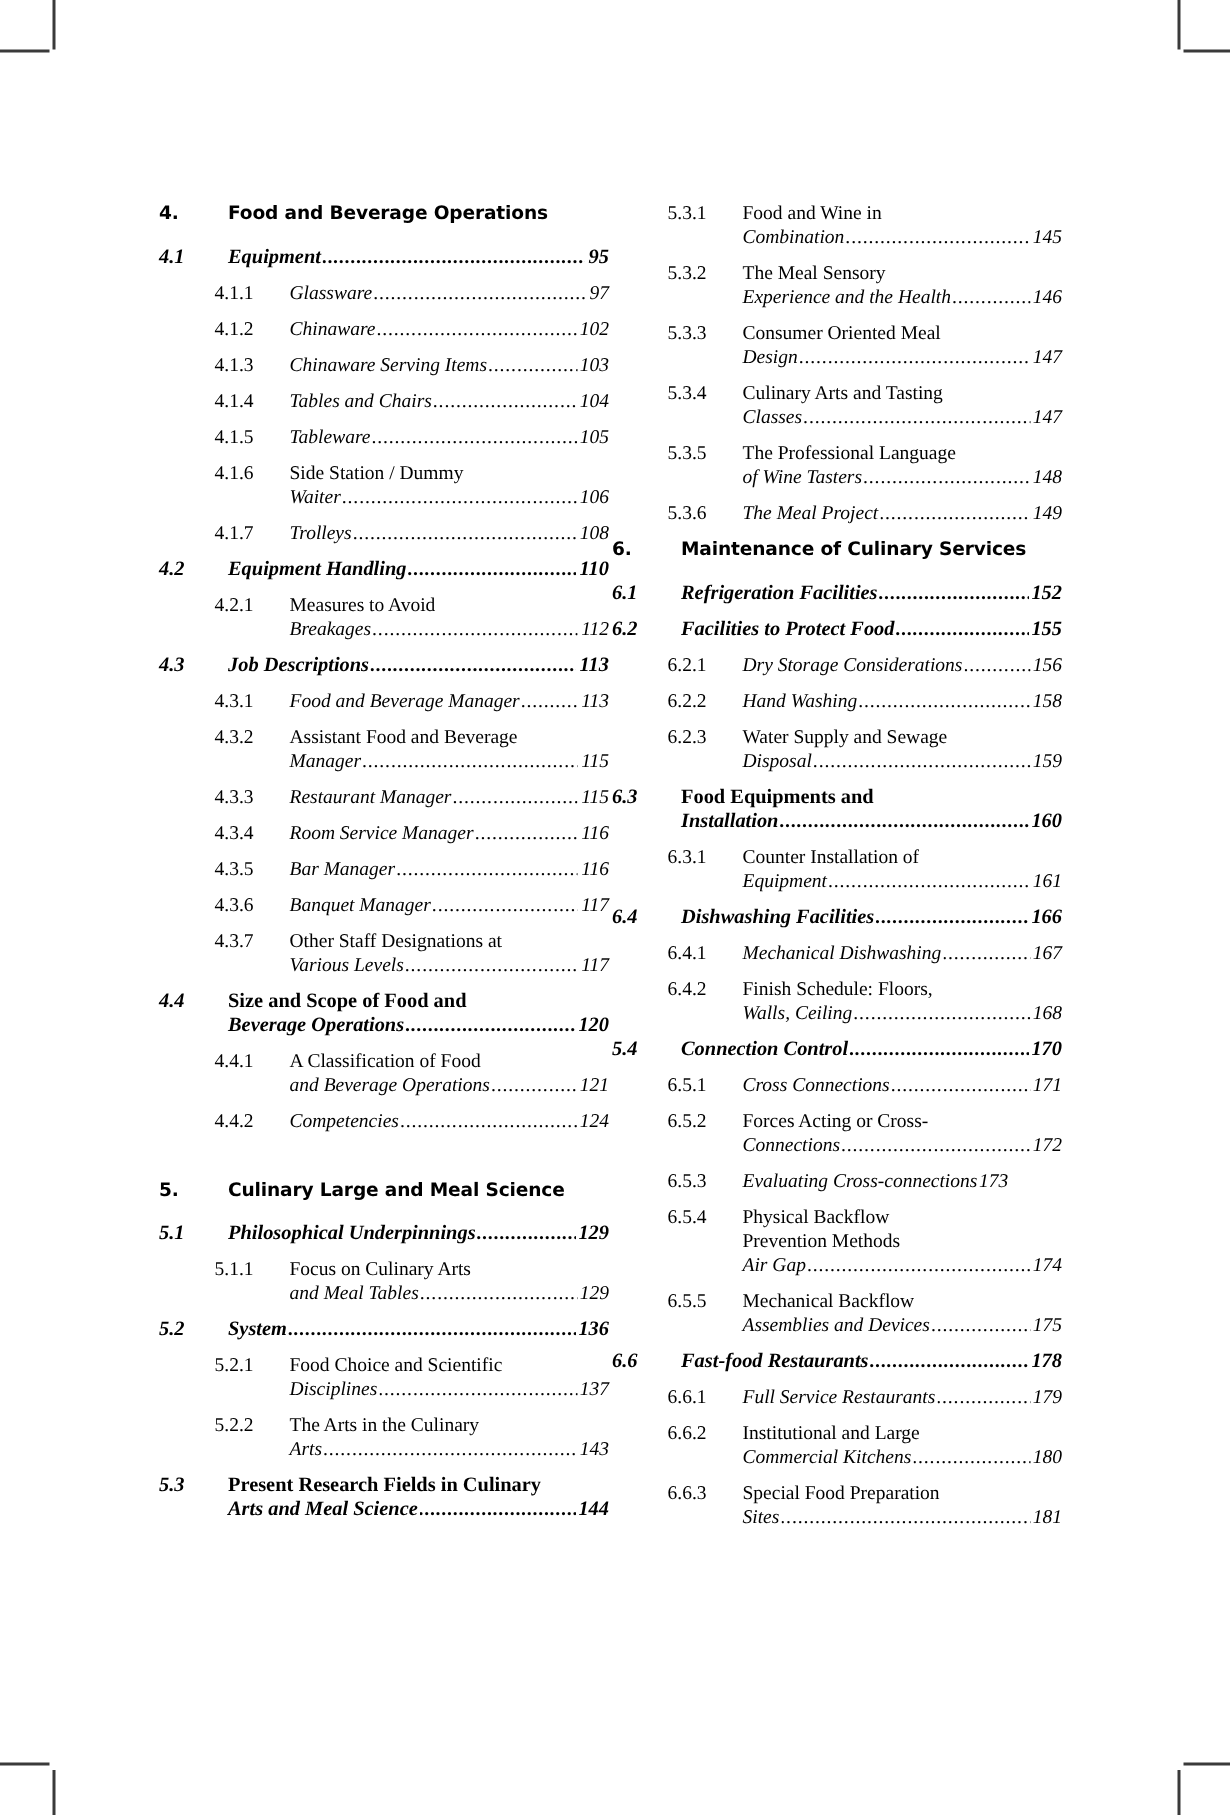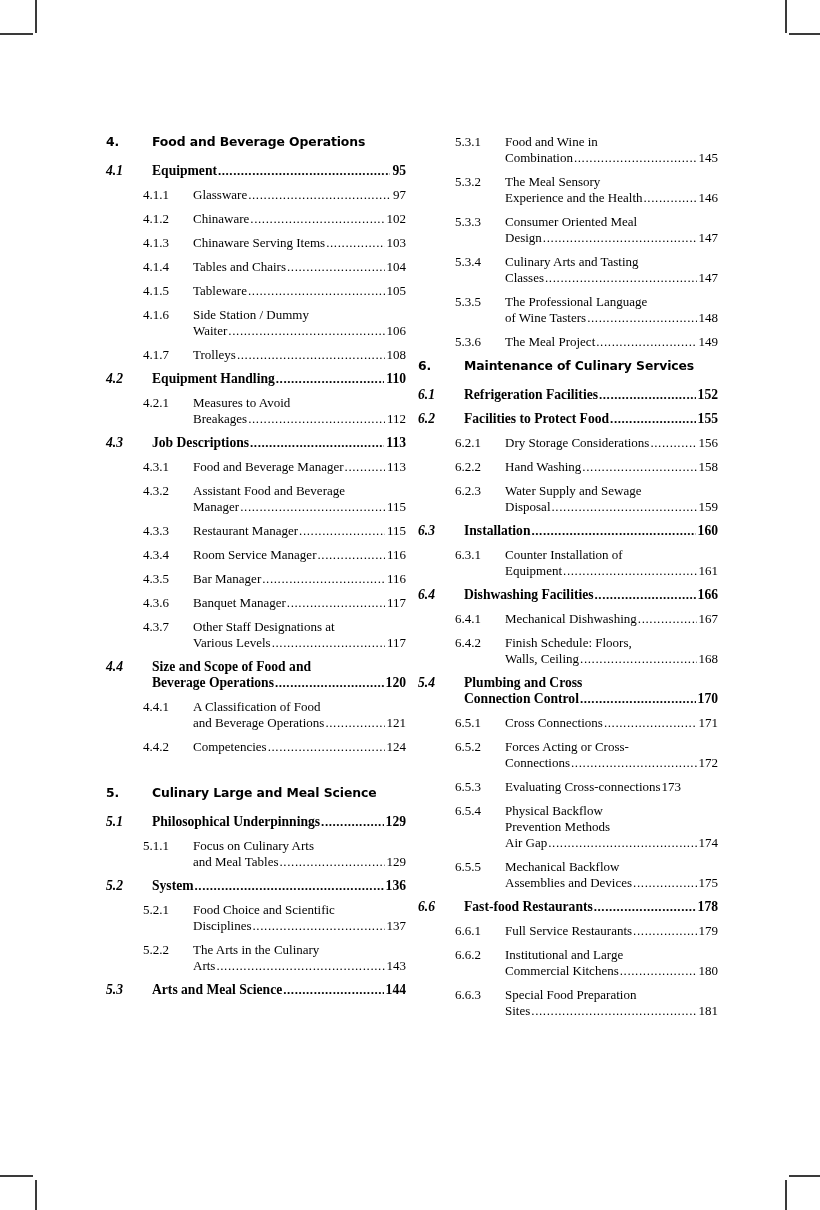--- a/index.html
+++ b/index.html
@@ -41,21 +41,21 @@
     position: absolute;
     left: 0; top: 134px;
     width: 820px;
   }
 
   .col {
     position: absolute;
     top: 0;
   }
   .col-left  { left: 106px; width: 300px; }
-  .col-right { left: 418px; width: 300px; }
+  .col-right { left: 408px; width: 300px; }
 
   
   .chapter {
     display: flex;
     align-items: baseline;
     font-family: "DejaVu Sans", sans-serif;
     font-weight: bold;
     font-size: 12.4px;
     letter-spacing: -0.1px;
     margin-bottom: 14px;
@@ -92,20 +92,21 @@
     margin-bottom: 8px;
     padding-left: 37px;
   }
   .lvl2 .num { width: 50px; flex: 0 0 50px; }
 
   
   .line {
     display: flex;
     align-items: center;
     width: 100%;
+    font-style: italic;
   }
   .line .txt { white-space: pre; flex: 0 0 auto; }
   .line .dots {
     flex: 1 1 auto;
     min-width: 0;
     overflow: hidden;
     white-space: nowrap;
     letter-spacing: 0.6px;
     margin: 0 1px;
     font-size: 13px;
@@ -418,20 +419,21 @@
             <div class="line">
               <span class="txt">Arts</span>
               <span class="dots">..........................................................................................</span>
               <span class="pg">143</span>
             </div>
           </div>
         </div>
         <div class="entry lvl1">
           <span class="num">5.3</span>
           <div class="body">
+            <div class="plain">Present Research Fields in Culinary</div>
             <div class="line">
               <span class="txt">Arts and Meal Science</span>
               <span class="dots">..........................................................................................</span>
               <span class="pg">144</span>
             </div>
           </div>
         </div>
       </div>
     <div class="col col-right" id="col-right">
         <div class="entry lvl2">
@@ -550,20 +552,21 @@
             <div class="line">
               <span class="txt">Disposal</span>
               <span class="dots">..........................................................................................</span>
               <span class="pg">159</span>
             </div>
           </div>
         </div>
         <div class="entry lvl1">
           <span class="num">6.3</span>
           <div class="body">
+            <div class="plain">Food Equipments and</div>
             <div class="line">
               <span class="txt">Installation</span>
               <span class="dots">..........................................................................................</span>
               <span class="pg">160</span>
             </div>
           </div>
         </div>
         <div class="entry lvl2">
           <span class="num">6.3.1</span>
           <div class="body">
@@ -602,21 +605,20 @@
             <div class="line">
               <span class="txt">Walls, Ceiling</span>
               <span class="dots">..........................................................................................</span>
               <span class="pg">168</span>
             </div>
           </div>
         </div>
         <div class="entry lvl1">
           <span class="num">5.4</span>
           <div class="body">
-            <div class="plain">Plumbing and Cross</div>
             <div class="line">
               <span class="txt">Connection Control</span>
               <span class="dots">..........................................................................................</span>
               <span class="pg">170</span>
             </div>
           </div>
         </div>
         <div class="entry lvl2">
           <span class="num">6.5.1</span>
           <div class="body">

